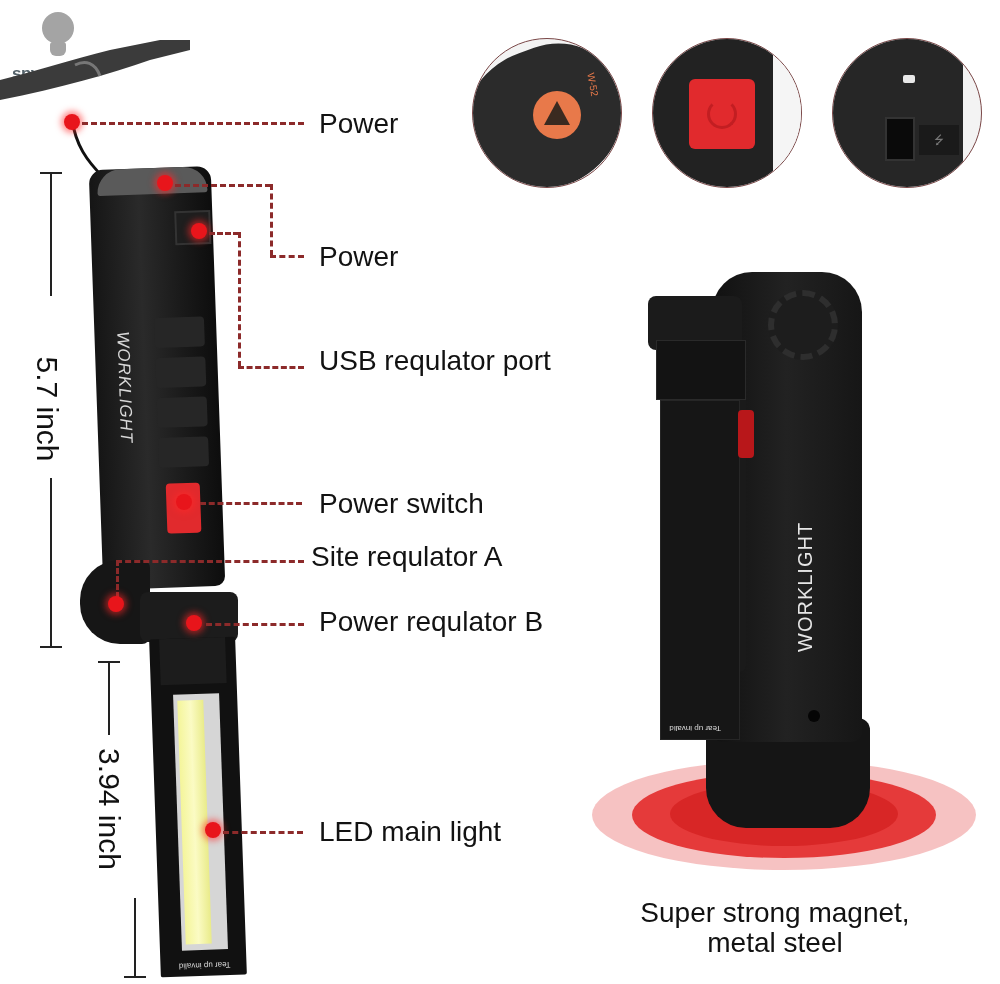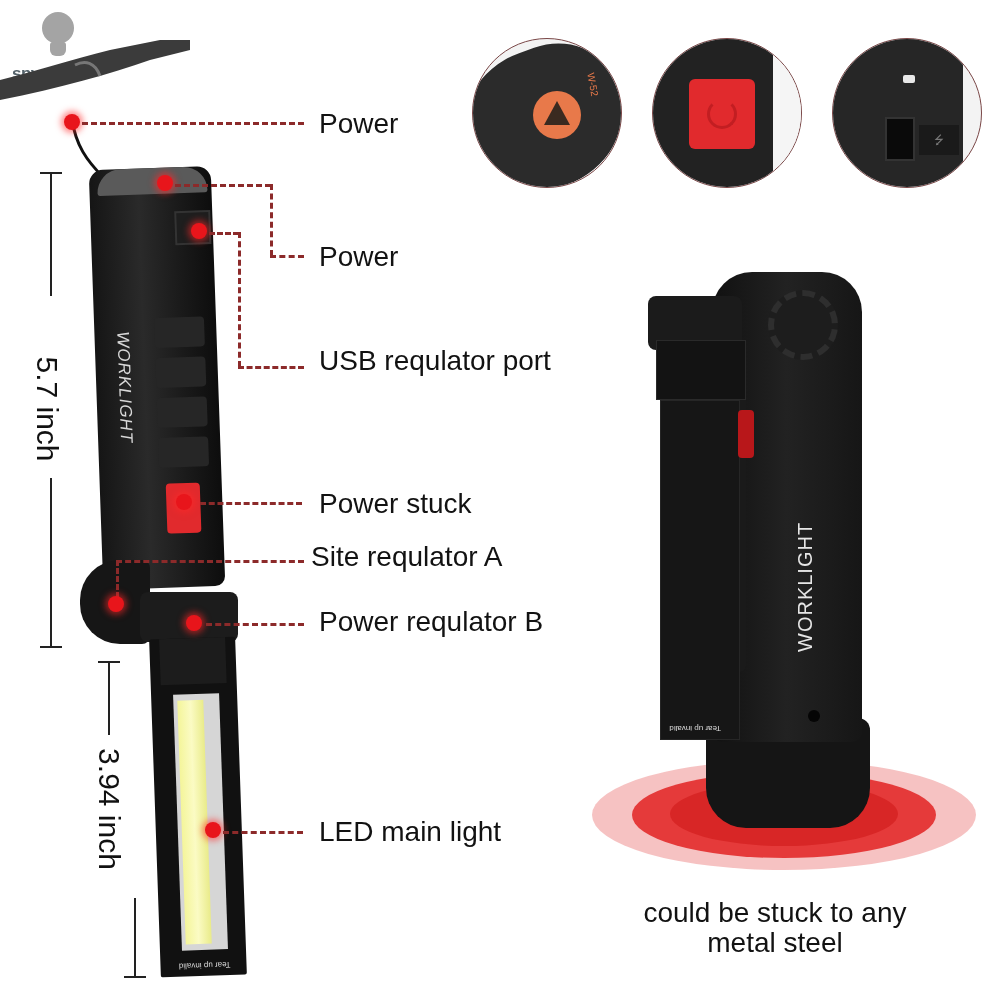--- a/index.html
+++ b/index.html
@@ -111,21 +111,21 @@
 <div class="abs callout" style="left:319px;top:243px;">Power</div>
 
 <div class="abs dot" style="left:191px;top:223px;"></div>
 <div class="abs dash-h" style="left:209px;top:232px;width:30px;"></div>
 <div class="abs dash-v" style="left:238px;top:232px;height:135px;"></div>
 <div class="abs dash-h" style="left:238px;top:366px;width:66px;"></div>
 <div class="abs callout" style="left:319px;top:347px;">USB requlator port</div>
 
 <div class="abs dot" style="left:176px;top:494px;"></div>
 <div class="abs dash-h" style="left:200px;top:502px;width:102px;"></div>
-<div class="abs callout" style="left:319px;top:490px;">Power stuck</div>
+<div class="abs callout" style="left:319px;top:490px;">Power switch</div>
 
 <div class="abs dash-h" style="left:116px;top:560px;width:188px;"></div>
 <div class="abs dash-v" style="left:116px;top:560px;height:38px;"></div>
 <div class="abs dot" style="left:108px;top:596px;"></div>
 <div class="abs callout" style="left:311px;top:543px;">Site requlator A</div>
 
 <div class="abs dot" style="left:186px;top:615px;"></div>
 <div class="abs dash-h" style="left:206px;top:623px;width:98px;"></div>
 <div class="abs callout" style="left:319px;top:608px;">Power requlator B</div>
 
@@ -168,15 +168,15 @@
   <div class="abs" style="left:96px;top:438px;width:12px;height:12px;border-radius:50%;background:#050505;"></div>
 </div>
 <div class="abs" style="left:648px;top:296px;width:94px;height:54px;background:#1b1b1b;border-radius:8px;"></div>
 <div class="abs" style="left:656px;top:340px;width:90px;height:60px;background:#131313;border:1px solid #2a2a2a;"></div>
 <div class="abs" style="left:660px;top:400px;width:80px;height:340px;background:#161616;border:1px solid #262626;">
   <div class="abs" style="left:4px;top:316px;width:56px;height:16px;color:#ddd;font-size:8px;transform:rotate(180deg);white-space:nowrap;overflow:hidden;">Tear up invalid</div>
 </div>
 <div class="abs red-btn" style="left:738px;top:410px;width:16px;height:48px;background:#b8171a;"></div>
 
 <div class="abs caption" style="left:600px;top:898px;width:350px;">
-  <div>could be stuck to any</div>
+  <div>Super strong magnet,</div>
   <div>metal steel</div>
 </div>
 
 </body></html>

